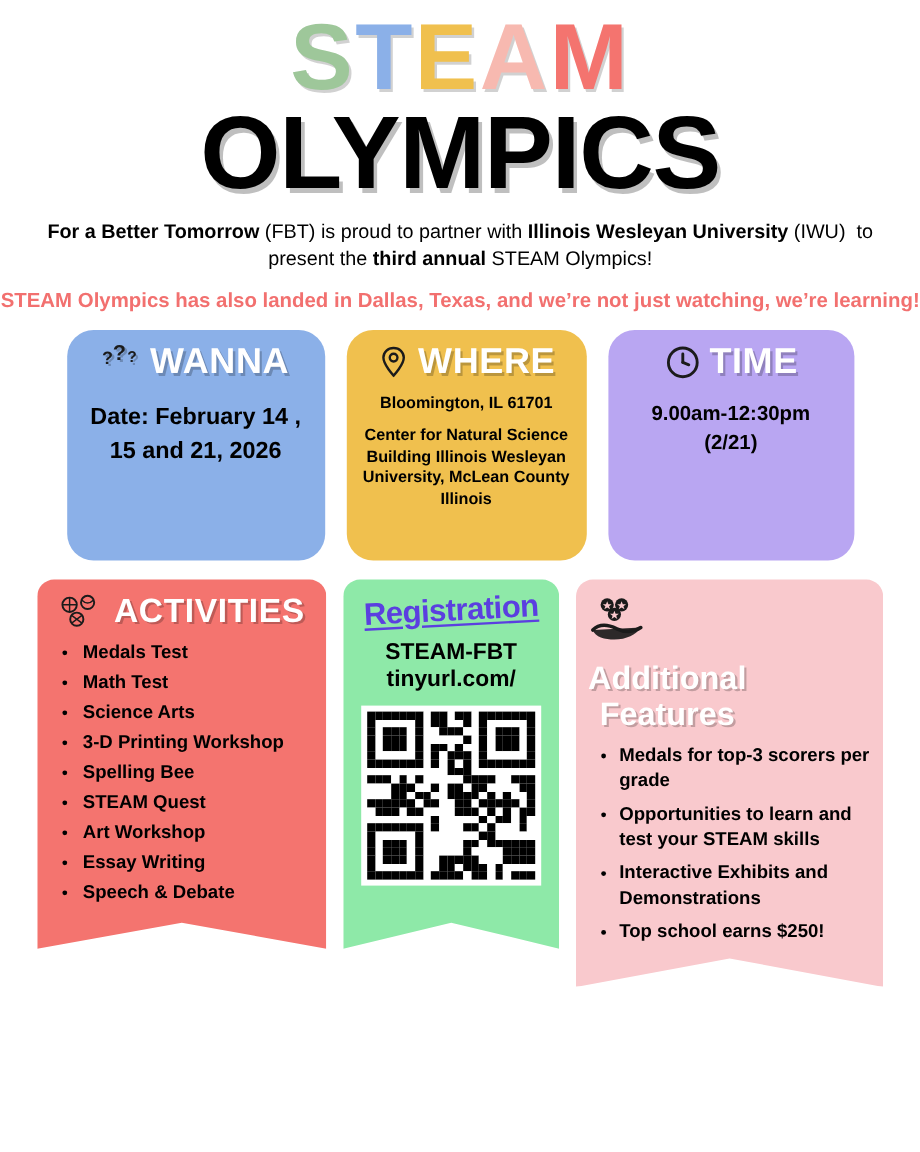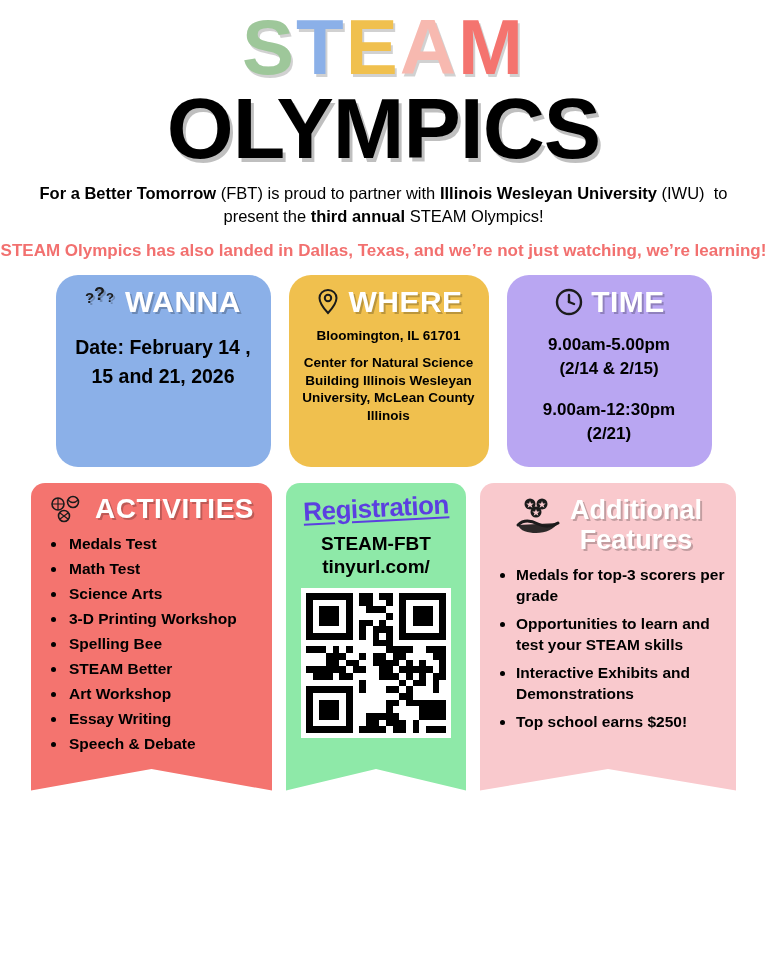--- a/index.html
+++ b/index.html
@@ -220,20 +220,21 @@
     width: 256px;
     min-height: 308px;
     padding: 10px 10px 28px 10px;
   }
   .add-head {
     display: flex;
     align-items: flex-start;
     justify-content: center;
     gap: 8px;
     margin-top: 2px;
+    flex-direction: column;
   }
   .add-head-text {
     font-weight: 800;
     font-size: 27px;
     color: #fff;
     text-shadow: 2px 2px 0 rgba(0,0,0,0.22);
     line-height: 1.12;
     text-align: center;
   }
   .add-list {
@@ -311,24 +312,20 @@
         <span class="ic">
           <svg width="32" height="32" viewBox="0 0 32 32">
             <circle cx="16" cy="16" r="12" fill="none" stroke="#1b1b1b" stroke-width="2.4"></circle>
             <line x1="16" y1="16" x2="16" y2="9" stroke="#1b1b1b" stroke-width="2.4" stroke-linecap="round"></line>
             <line x1="16" y1="16" x2="21" y2="18" stroke="#1b1b1b" stroke-width="2.4" stroke-linecap="round"></line>
           </svg>
         </span>
         <span>TIME</span>
       </div>
       <div class="time-text">
-        <div class="blk">
-          <div>9.00am-5.00pm</div>
-          <div>(2/14 &amp; 2/15)</div>
-        </div>
         <div>
           <div>9.00am-12:30pm</div>
           <div>(2/21)</div>
         </div>
       </div>
     </div>
 
   </div>
 
   <div class="row2">
@@ -347,21 +344,21 @@
           </svg>
         </span>
         <span>ACTIVITIES</span>
       </div>
       <ul class="act-list">
         <li>Medals Test</li>
         <li>Math Test</li>
         <li>Science Arts</li>
         <li>3-D Printing Workshop</li>
         <li>Spelling Bee</li>
-        <li>STEAM Better</li>
+        <li>STEAM Quest</li>
         <li>Art Workshop</li>
         <li>Essay Writing</li>
         <li>Speech &amp; Debate</li>
       </ul>
     </div>
 
     <div class="card pennant card-reg">
       <div class="reg-title">Registration</div>
       <div class="reg-url">
         <div>STEAM-FBT</div>

